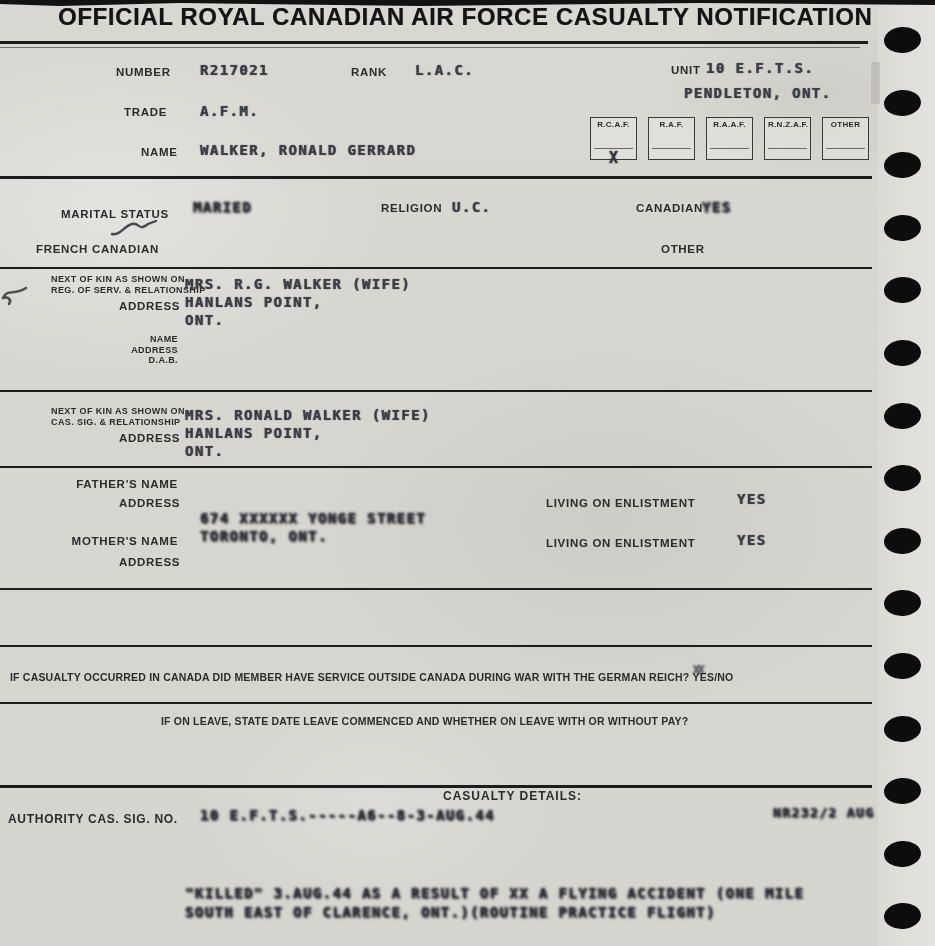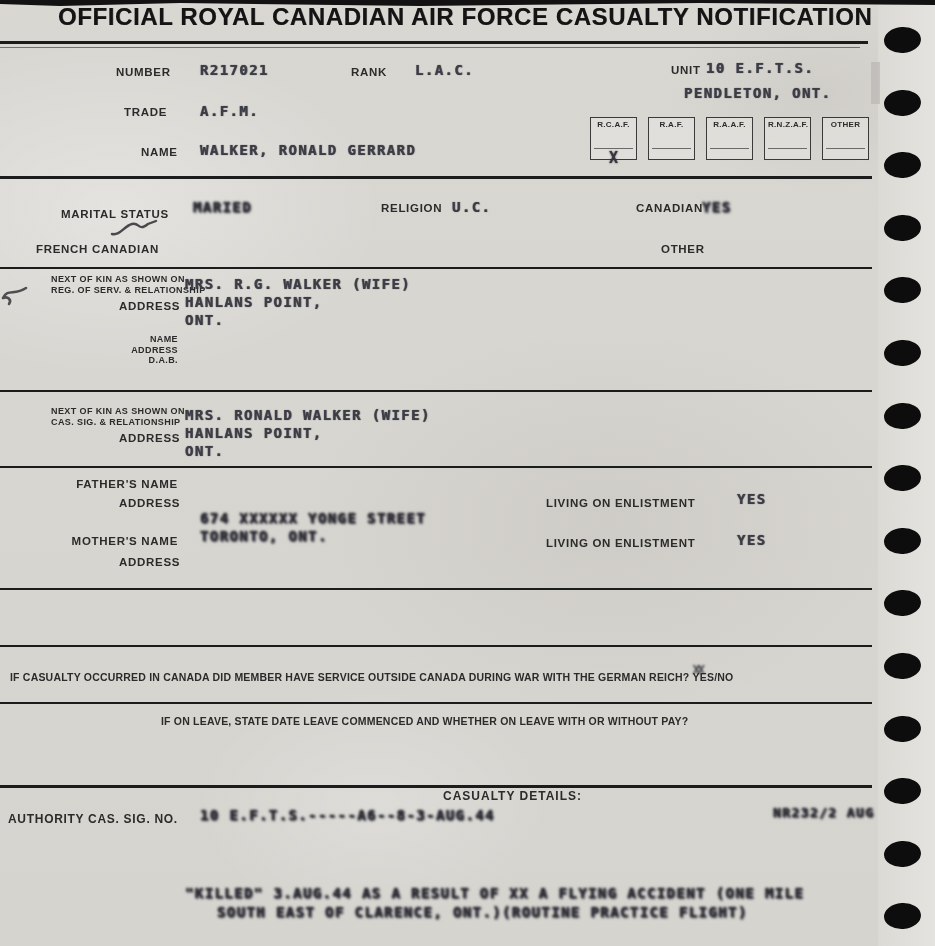--- a/index.html
+++ b/index.html
@@ -190,14 +190,14 @@
   <div class="lbl q" style="left:155px;top:715px;">IF ON LEAVE, STATE DATE LEAVE COMMENCED AND WHETHER ON LEAVE WITH OR WITHOUT PAY?</div>
 
   <div class="hl" style="left:0;top:785px;width:872px;height:2.5px;"></div>
 
   <span class="lbl" style="left:437px;top:789px;font-size:12px;letter-spacing:1px;">CASUALTY  DETAILS:</span>
   <span class="lbl" style="left:2px;top:812px;font-size:12px;">AUTHORITY  CAS.  SIG.  NO.</span>
   <span class="typed heavy" style="left:200px;top:807px;">10 E.F.T.S.-----A6--8-3-AUG.44</span>
   <span class="typed heavy" style="left:773px;top:805px;font-size:13px;">NR232/2 AUG</span>
 
   <span class="typed heavy" style="left:185px;top:885px;">"KILLED" 3.AUG.44 AS A RESULT OF XX A FLYING ACCIDENT (ONE MILE</span>
-  <span class="typed heavy" style="left:185px;top:904px;margin-left:32px;">SOUTH EAST OF CLARENCE, ONT.)(ROUTINE PRACTICE FLIGHT)</span>
+  <span class="typed heavy" style="left:185px;top:904px;">SOUTH EAST OF CLARENCE, ONT.)(ROUTINE PRACTICE FLIGHT)</span>
 </div>
 
 </body></html>

